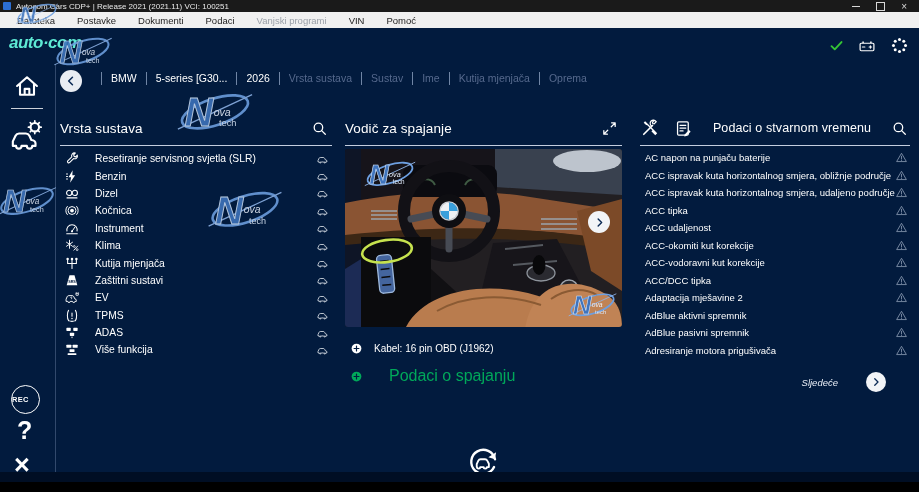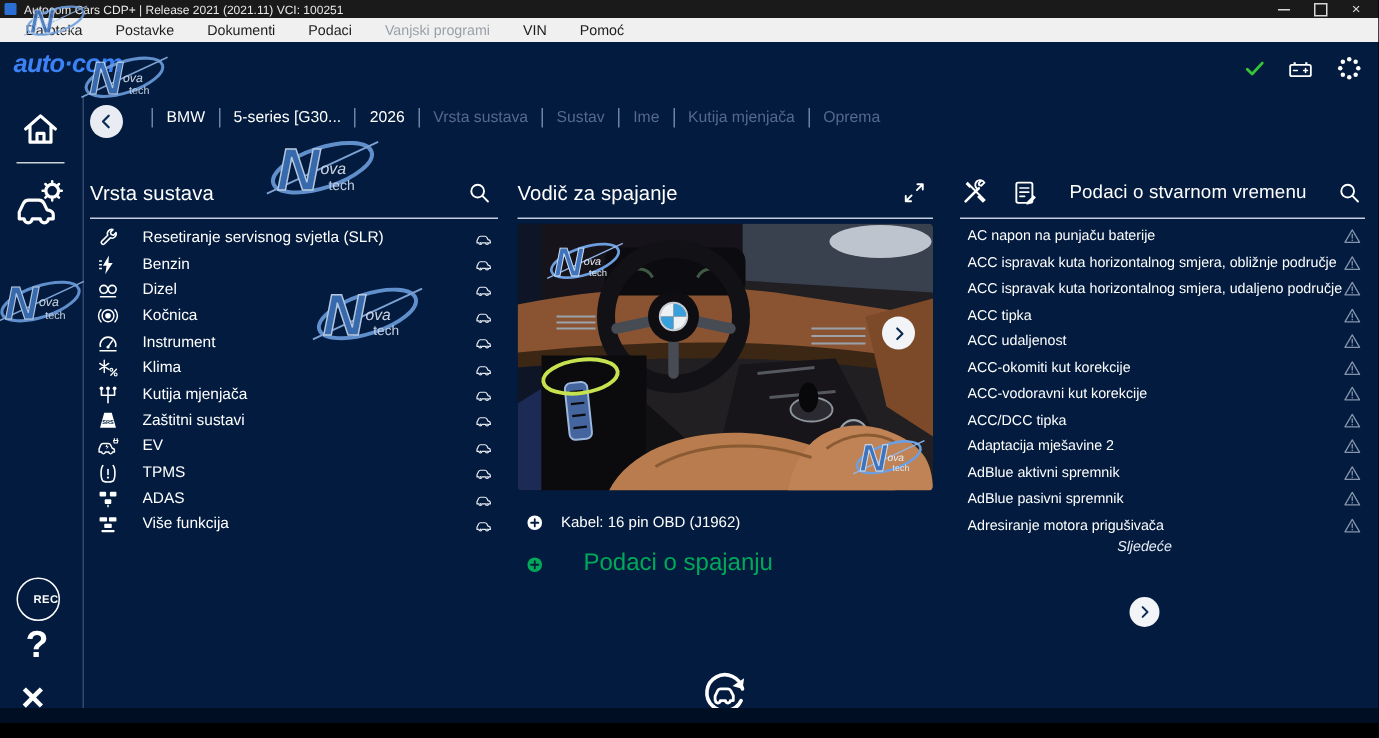--- a/index.html
+++ b/index.html
@@ -23,39 +23,39 @@
            display:flex;align-items:center;font-size:9.5px;color:#1c1c1c;padding-left:6px;box-sizing:border-box;}
   .menu-item{padding:0 11px;cursor:default;white-space:nowrap;}
   .menu-item.dim{color:#9aa0a8;}
 
   
   .app{position:absolute;left:0;top:28px;width:919px;height:454px;background:#021b3e;color:#fff;}
   .taskstrip{position:absolute;left:0;bottom:0;width:100%;height:10px;background:#000e24;}
 
   
   .logo{position:absolute;left:9px;top:5px;font-size:17px;font-weight:bold;font-style:italic;
-        letter-spacing:-0.5px;color:#3b82f6;}
+        letter-spacing:-0.5px;color:#5eead4;}
   .hdr-icons{position:absolute;right:10px;top:8px;display:flex;align-items:center;gap:13px;}
 
   
   .back-btn{position:absolute;left:60px;top:42px;width:22px;height:22px;border-radius:50%;
             background:#e9edf3;display:flex;align-items:center;justify-content:center;}
   .crumbs{position:absolute;left:92px;top:44px;display:flex;align-items:center;font-size:10.5px;}
   .crumb{display:flex;color:#fff;white-space:nowrap;}
   .crumb .sep{width:1px;height:13px;background:rgba(150,170,200,.75);margin:0 9px;}
   .crumb.dim .lbl{color:#56698d;}
 
   
   .sidebar{position:absolute;left:0;top:36px;width:55px;height:418px;
            border-right:1px solid rgba(140,160,195,.35);}
   .sb-hr{position:absolute;left:11px;top:44px;width:32px;height:1px;background:rgba(255,255,255,.8);}
   .sb-home{position:absolute;left:13px;top:8px;width:28px;height:28px;color:#fff;}
   .sb-cargear{position:absolute;left:9px;top:54px;width:36px;height:34px;color:#fff;}
   .sb-rec{position:absolute;left:11px;top:321px;width:29px;height:29px;border:1.6px solid #fff;
-          border-radius:50%;display:flex;align-items:center;justify-content:flex-end;
+          border-radius:50%;display:flex;align-items:center;justify-content:flex-start;
           font-size:7.5px;font-weight:bold;letter-spacing:.3px;box-sizing:border-box;}
   .sb-help{position:absolute;left:17px;top:352px;font-size:25px;font-weight:bold;}
   .sb-close{position:absolute;left:14px;top:388px;font-size:27px;font-weight:bold;line-height:26px;}
 
   
   .panel{position:absolute;top:86px;}
   .p-head{display:flex;align-items:center;height:28px;}
   .p-title{font-size:13.5px;color:#fff;letter-spacing:.1px;}
   .p-rule{height:1px;background:#c4cedf;margin-top:3px;}
   .hicon{color:#fff;}
@@ -84,21 +84,21 @@
   .connrow .lbl{font-size:16px;margin-left:26px;color:#00a85a;}
 
   
   .col3{left:640px;width:270px;}
   .col3 .p-head{gap:14px;}
   .col3 .p-title{flex:1;text-align:center;font-size:12.5px;}
   .col3 .rows{margin-top:3px;}
   .lrow{display:flex;align-items:center;height:17.5px;cursor:default;justify-content:flex-end;}
   .lrow .lbl{font-size:9.5px;flex:1;margin-left:5px;white-space:nowrap;overflow:hidden;}
   .lrow .wicon{width:13px;height:13px;color:#8494ad;flex:0 0 auto;margin-right:2px;}
-  .next-row{display:flex;align-items:center;justify-content:flex-end;gap:28px;padding-right:24px;flex-direction:column;}
+  .next-row{display:flex;align-items:center;justify-content:flex-end;gap:28px;margin-top:13px;padding-right:24px;}
   .next-lbl{font-size:9.5px;font-style:italic;color:#e8edf5;}
   .next-btn{width:20px;height:20px;border-radius:50%;background:#f2f4f7;
             display:flex;align-items:center;justify-content:center;}
 
   .carswap{position:absolute;left:464px;top:418px;width:38px;height:32px;color:#fff;}
 
   
   .wm{position:absolute;opacity:.88;pointer-events:none;}
 </style>
 </head>

